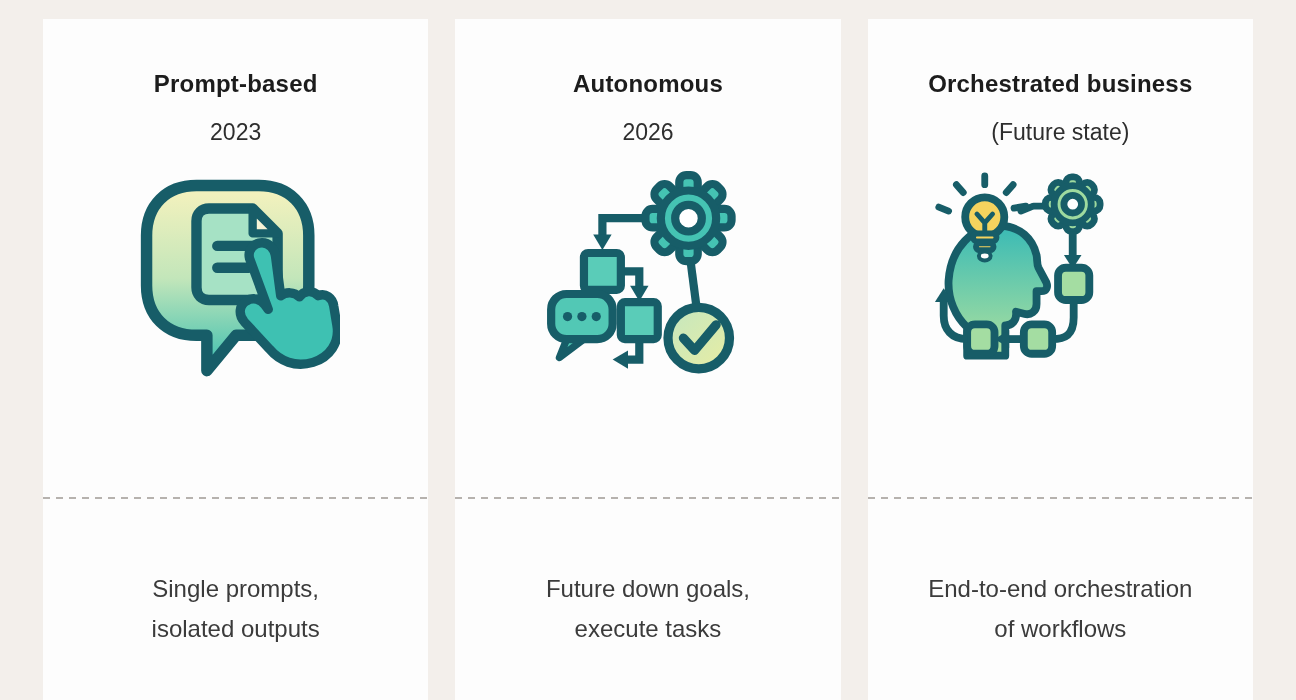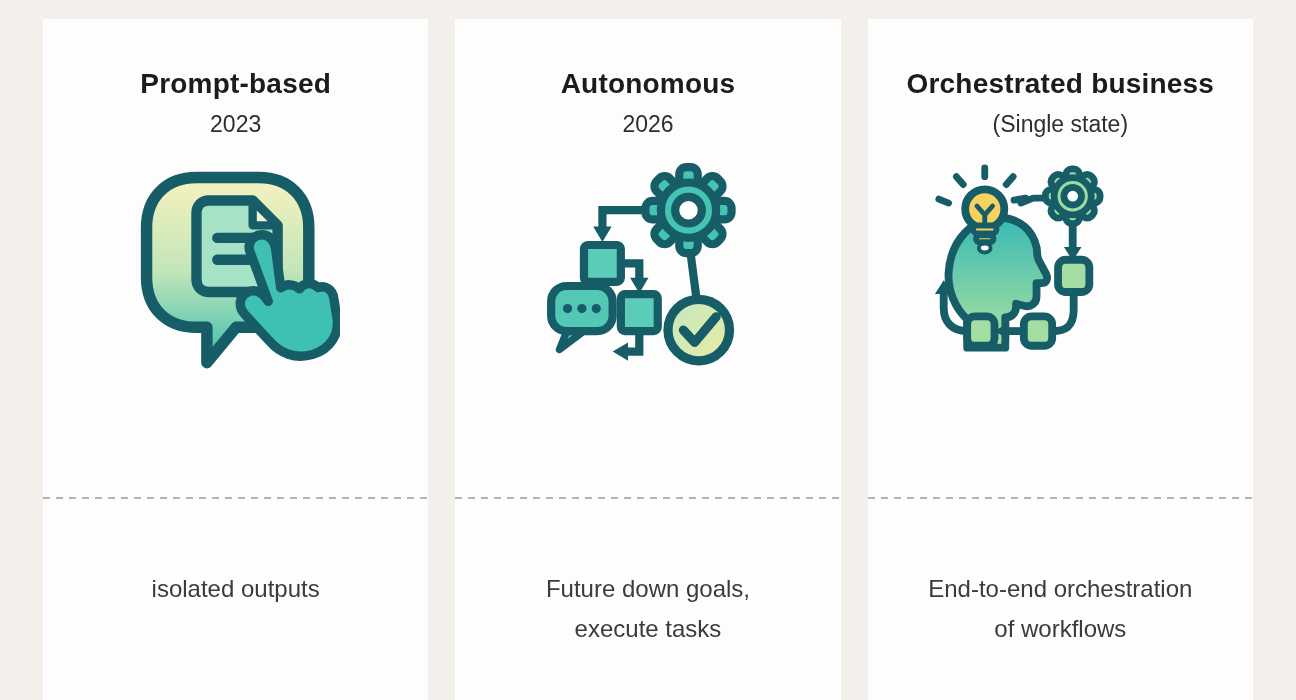--- a/index.html
+++ b/index.html
@@ -7,25 +7,25 @@
     width:1296px;height:700px;overflow:hidden;
     background:#f3efeb;
     font-family:"Liberation Sans",sans-serif;
   }
   .cards{display:flex;gap:27px;padding:19px 43px 0;}
   .card{
     position:relative;flex:1;height:681px;background:#fdfdfd;
   }
   .card-title{
     margin:40px 8px 0;text-align:center;
-    font-size:28px;line-height:50px;font-weight:700;color:#1c1c1c;
+    font-size:24px;line-height:50px;font-weight:700;color:#1c1c1c;
     letter-spacing:.2px;
   }
   .card-subtitle{
-    text-align:center;
+    margin-top:8px;text-align:center;
     font-size:23px;line-height:30px;font-weight:400;color:#2e2e2e;
   }
   .icon-wrap{margin-top:24px;display:flex;justify-content:center;align-items:flex-start;height:220px;}
   .divider{
     position:absolute;top:478px;left:0;right:0;height:2px;
     background:repeating-linear-gradient(90deg,#b6b2ae 0 7px,transparent 7px 13px);
   }
   .card-desc{
     position:absolute;top:550px;left:0;right:0;text-align:center;
     font-size:24px;line-height:40px;color:#3b3b3b;
@@ -58,20 +58,21 @@
           <path d="M116,36 L140,60 H116 Z" fill="#f6f4d6" stroke="#175d68" stroke-width="8" stroke-linejoin="round"></path>
           <path d="M82,72 H120 M82,93 H112" stroke="#175d68" stroke-width="10" stroke-linecap="round"></path>
         </g>
         <g>
           <path d="M113,84 C111,76 117,69 125,69 C132,69 137,75 138,82 L143,120 C148,116 156,116 161,121 C165,115 174,114 179,120 C186,117 193,122 194,130 L197,148 C200,165 190,179 174,184 C157,189 142,183 132,171 L108,145 C102,138 103,129 110,125 C116,121 124,123 128,129 L131,133 Z" fill="#3ec1b2" stroke="#175d68" stroke-width="9" stroke-linejoin="round"></path>
         </g>
       </svg>
     </div>
     <div class="divider"></div>
     <div class="card-desc">
+      <div>Single prompts,</div>
       <div>isolated outputs</div>
     </div>
   </div>
 
   <div class="card">
     <div class="card-title">
       <div>Autonomous</div>
     </div>
     <div class="card-subtitle">2026</div>
     <div class="icon-wrap">
@@ -118,21 +119,21 @@
     <div class="card-desc">
       <div>Future down goals,</div>
       <div>execute tasks</div>
     </div>
   </div>
 
   <div class="card">
     <div class="card-title">
       <div>Orchestrated business</div>
     </div>
-    <div class="card-subtitle">(Single state)</div>
+    <div class="card-subtitle">(Future state)</div>
     <div class="icon-wrap">
       <svg width="264" height="215" viewBox="0 0 270 220">
         <defs>
           <linearGradient id="g3" x1="0" y1="0" x2="0" y2="1">
             <stop offset="0.05" stop-color="#3fbcb4"></stop>
             <stop offset="0.95" stop-color="#a8df9f"></stop>
           </linearGradient>
         </defs>
         <g>
           <path d="M40,189 V160 C28,149 20,131 21,112 C23,80 45,55 75,56 C94,57 107,69 111,86 C112,91 111,95 113,99 L121,114 C123,119 121,123 116,123 L111,123 V136 C111,144 105,148 98,146 L90,144 C91,153 86,158 79,158 L79,189 Z" fill="url(#g3)" stroke="#175d68" stroke-width="8" stroke-linejoin="round"></path>

